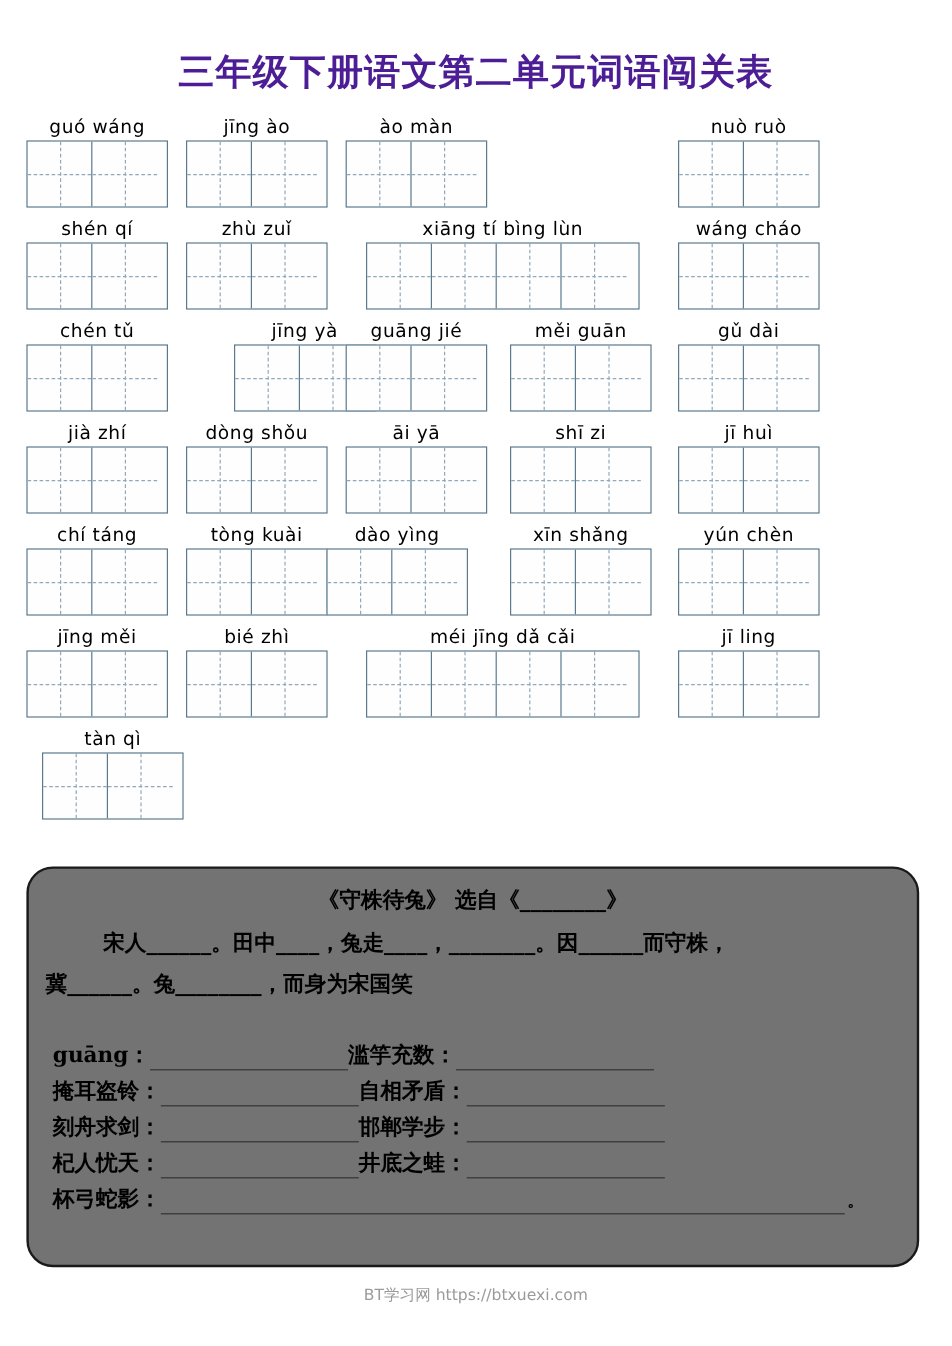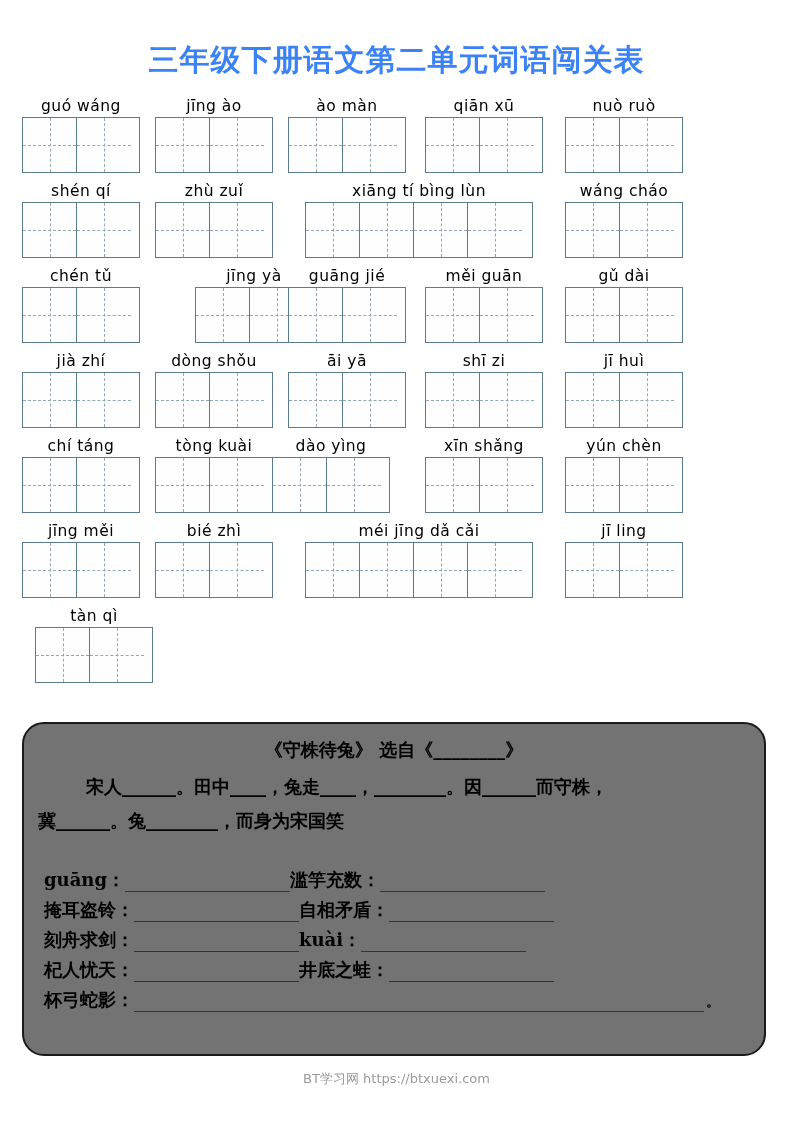--- a/index.html
+++ b/index.html
@@ -15,21 +15,21 @@
     overflow: hidden;
   }
 
   
   .page-title {
     text-align: center;
     font-family: "DejaVu Serif", "Liberation Serif", serif;
     font-size: 30px;
     font-weight: bold;
     letter-spacing: 1px;
-    color: #3b82f6;
+    color: #4c1d95;
     margin: 0;
     padding-top: 40px;
     padding-bottom: 6px;
     white-space: nowrap;
   }
 
   
   .word-section {
     padding: 8px 0 0 0;
   }
@@ -182,27 +182,20 @@
           <div class="cell"></div>
         </div>
       </div>
       <div class="word-item" style="left: 288px;">
         <div class="pinyin" style="width: 118px;">ào màn</div>
         <div class="grid">
           <div class="cell"></div>
           <div class="cell"></div>
         </div>
       </div>
-      <div class="word-item" style="left: 425px;">
-        <div class="pinyin" style="width: 118px;">qiān xū</div>
-        <div class="grid">
-          <div class="cell"></div>
-          <div class="cell"></div>
-        </div>
-      </div>
       <div class="word-item" style="left: 565px;">
         <div class="pinyin" style="width: 118px;">nuò ruò</div>
         <div class="grid">
           <div class="cell"></div>
           <div class="cell"></div>
         </div>
       </div>
     </div>
     <div class="word-row">
       <div class="word-item" style="left: 22px;">
@@ -416,21 +409,21 @@
           <span class="idiom-label">自相矛盾：</span>
           <span class="idiom-blank blank-b"></span>
         </div>
       </div>
       <div class="idiom-row">
         <div class="idiom-pair">
           <span class="idiom-label">刻舟求剑：</span>
           <span class="idiom-blank blank-a"></span>
         </div>
         <div class="idiom-pair">
-          <span class="idiom-label">kuài：</span>
+          <span class="idiom-label">邯郸学步：</span>
           <span class="idiom-blank blank-b"></span>
         </div>
       </div>
       <div class="idiom-row">
         <div class="idiom-pair">
           <span class="idiom-label">杞人忧天：</span>
           <span class="idiom-blank blank-a"></span>
         </div>
         <div class="idiom-pair">
           <span class="idiom-label">井底之蛙：</span>

